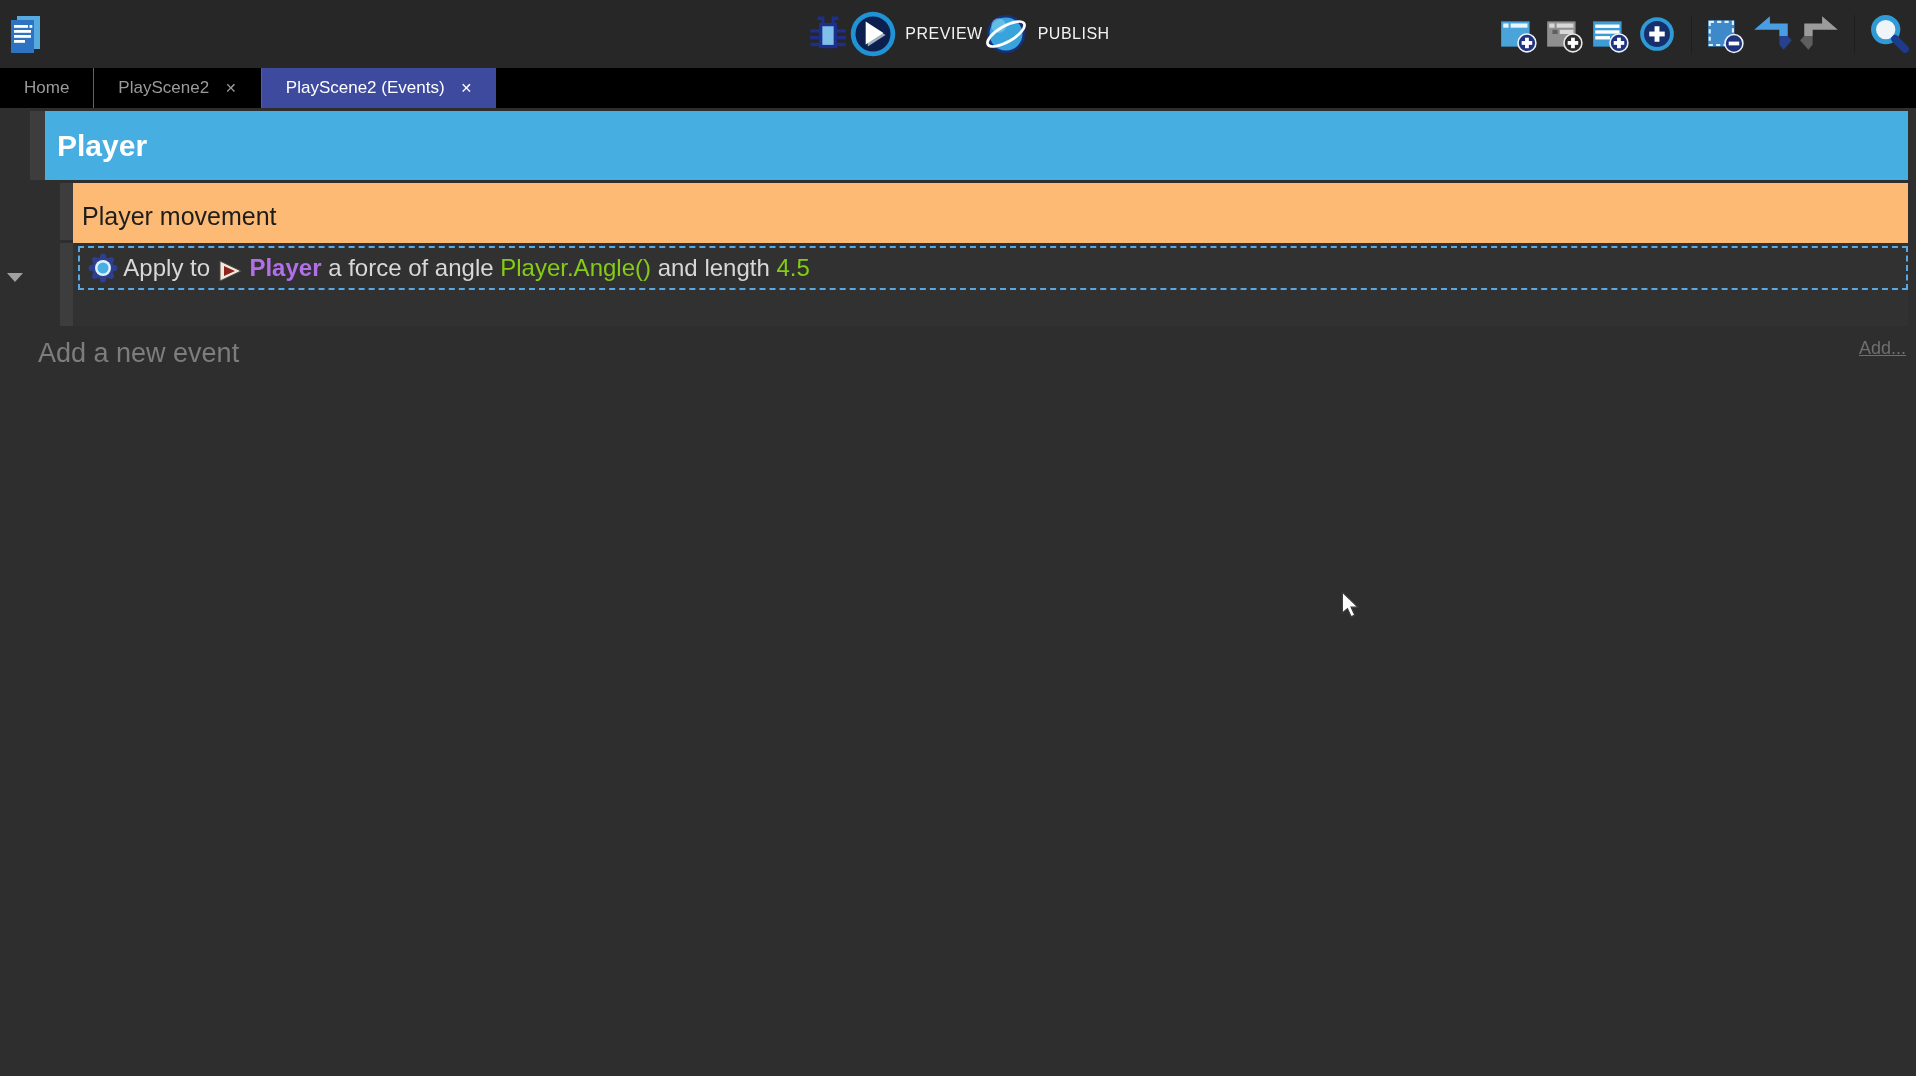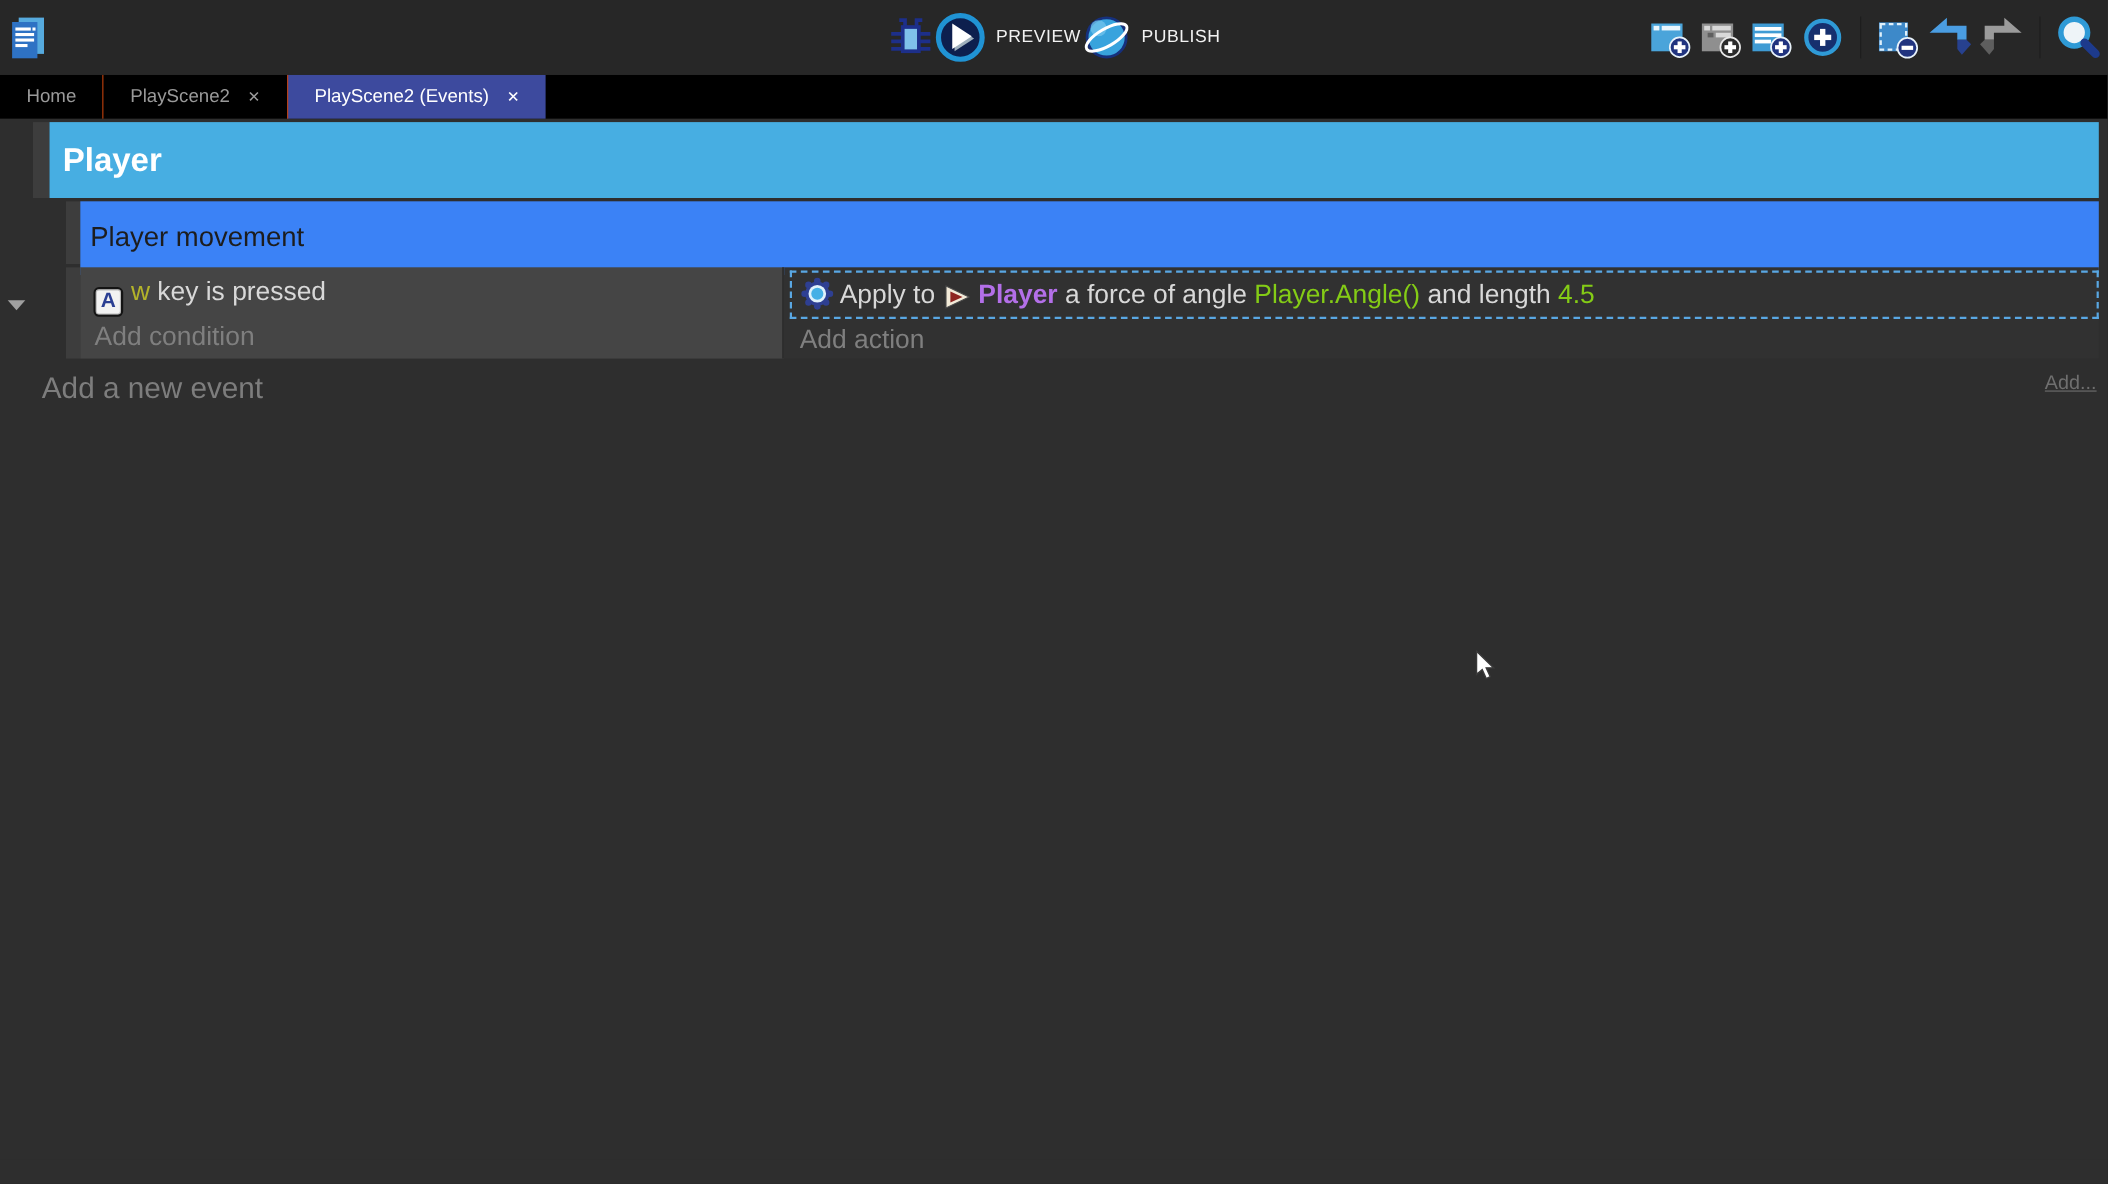--- a/index.html
+++ b/index.html
@@ -35,21 +35,21 @@
 
   .collapse-arrow { position:absolute; left:7px; top:165px; width:0; height:0;
                     border-left:8px solid transparent; border-right:8px solid transparent;
                     border-top:9px solid #a0a0a0; cursor:pointer; }
   .group-marker   { position:absolute; left:30px; top:3px;   width:15px; height:69px; background:#3d3d3d; }
   .group-bar      { position:absolute; left:45px; right:8px; top:3px;   height:69px; background:#47aee2;
                     display:flex; align-items:center; padding-left:12px; cursor:pointer; }
   .group-bar span { color:#ffffff; font-size:30px; font-weight:600; }
 
   .comment-marker { position:absolute; left:60px; top:75px;  width:13px; height:57px; background:#3d3d3d; }
-  .comment-bar    { position:absolute; left:73px; right:8px; top:75px;  height:67px; background:#3b82f6;
+  .comment-bar    { position:absolute; left:73px; right:8px; top:75px;  height:67px; background:#fdba74;
                     display:flex; align-items:center; padding-left:9px; cursor:text; }
   .comment-bar span { color:#1d1d1d; font-size:25px; }
 
   .event-marker { position:absolute; left:60px; top:135px; width:13px; height:83px; background:#3d3d3d; }
   .event-row    { position:absolute; left:73px; right:8px; top:135px; height:83px; display:flex; }
   .cond-cell    { width:640px; background:#454545; border-right:2px solid #2d2d2d; padding:6px 0 0 12px; }
   .act-cell     { flex:1; background:#313131; padding:3px 0 0 5px; }
 
   .cond-line { font-size:24px; color:#d8d8d8; line-height:34px; white-space:nowrap; cursor:pointer; }
   .key-icon  { display:inline-flex; width:27px; height:27px; background:#f2f2f2;
@@ -221,26 +221,20 @@
       <span>Player</span>
     </div>
 
     <div class="comment-marker"></div>
     <div class="comment-bar">
       <span>Player movement</span>
     </div>
 
     <div class="event-marker"></div>
     <div class="event-row">
-      <div class="cond-cell">
-        <div class="cond-line">
-          <span class="key-icon">A</span><span class="key-name">w</span><span> key is pressed</span>
-        </div>
-        <div class="add-link">Add condition</div>
-      </div>
       <div class="act-cell">
         <div class="action-line">
           <svg width="30" height="30" viewBox="0 0 30 30">
             <g fill="#2e3f92">
               <circle cx="15" cy="15" r="11"></circle>
               <circle cx="15" cy="3.5" r="3"></circle>
                 <circle cx="15" cy="26.5" r="3"></circle>
               <circle cx="3.5" cy="15" r="3"></circle>
                 <circle cx="26.5" cy="15" r="3"></circle>
               <circle cx="7" cy="7" r="3"></circle>
@@ -251,21 +245,20 @@
             <circle cx="15" cy="15" r="8" fill="#dff1fb"></circle>
             <circle cx="15" cy="15" r="5.5" fill="#46b0e6"></circle>
           </svg>
           <span>Apply to </span>
           <svg width="26" height="24" viewBox="0 0 26 24">
             <polygon points="3,2 24,12 3,22" fill="#f2ead8" stroke="#4a4a4a" stroke-width="1"></polygon>
             <polygon points="7,7 18,12 7,17" fill="#8e2420"></polygon>
           </svg>
           <span class="obj">Player</span><span> a force of angle </span><span class="expr">Player.Angle()</span><span> and length </span><span class="expr">4.5</span>
         </div>
-        <div class="add-link">Add action</div>
       </div>
     </div>
 
     <div class="add-new-event">Add a new event</div>
     <div class="add-more">Add...</div>
 
     <svg class="cursor" width="22" height="28" viewBox="0 0 20 26">
       <path d="M1,1 L1,20.5 L5.8,16.5 L9.2,24 L12.6,22.4 L9.2,15 L15.5,15 Z" fill="#ffffff" stroke="#3a3a3a" stroke-width="1.2"></path>
     </svg>
   </div>

